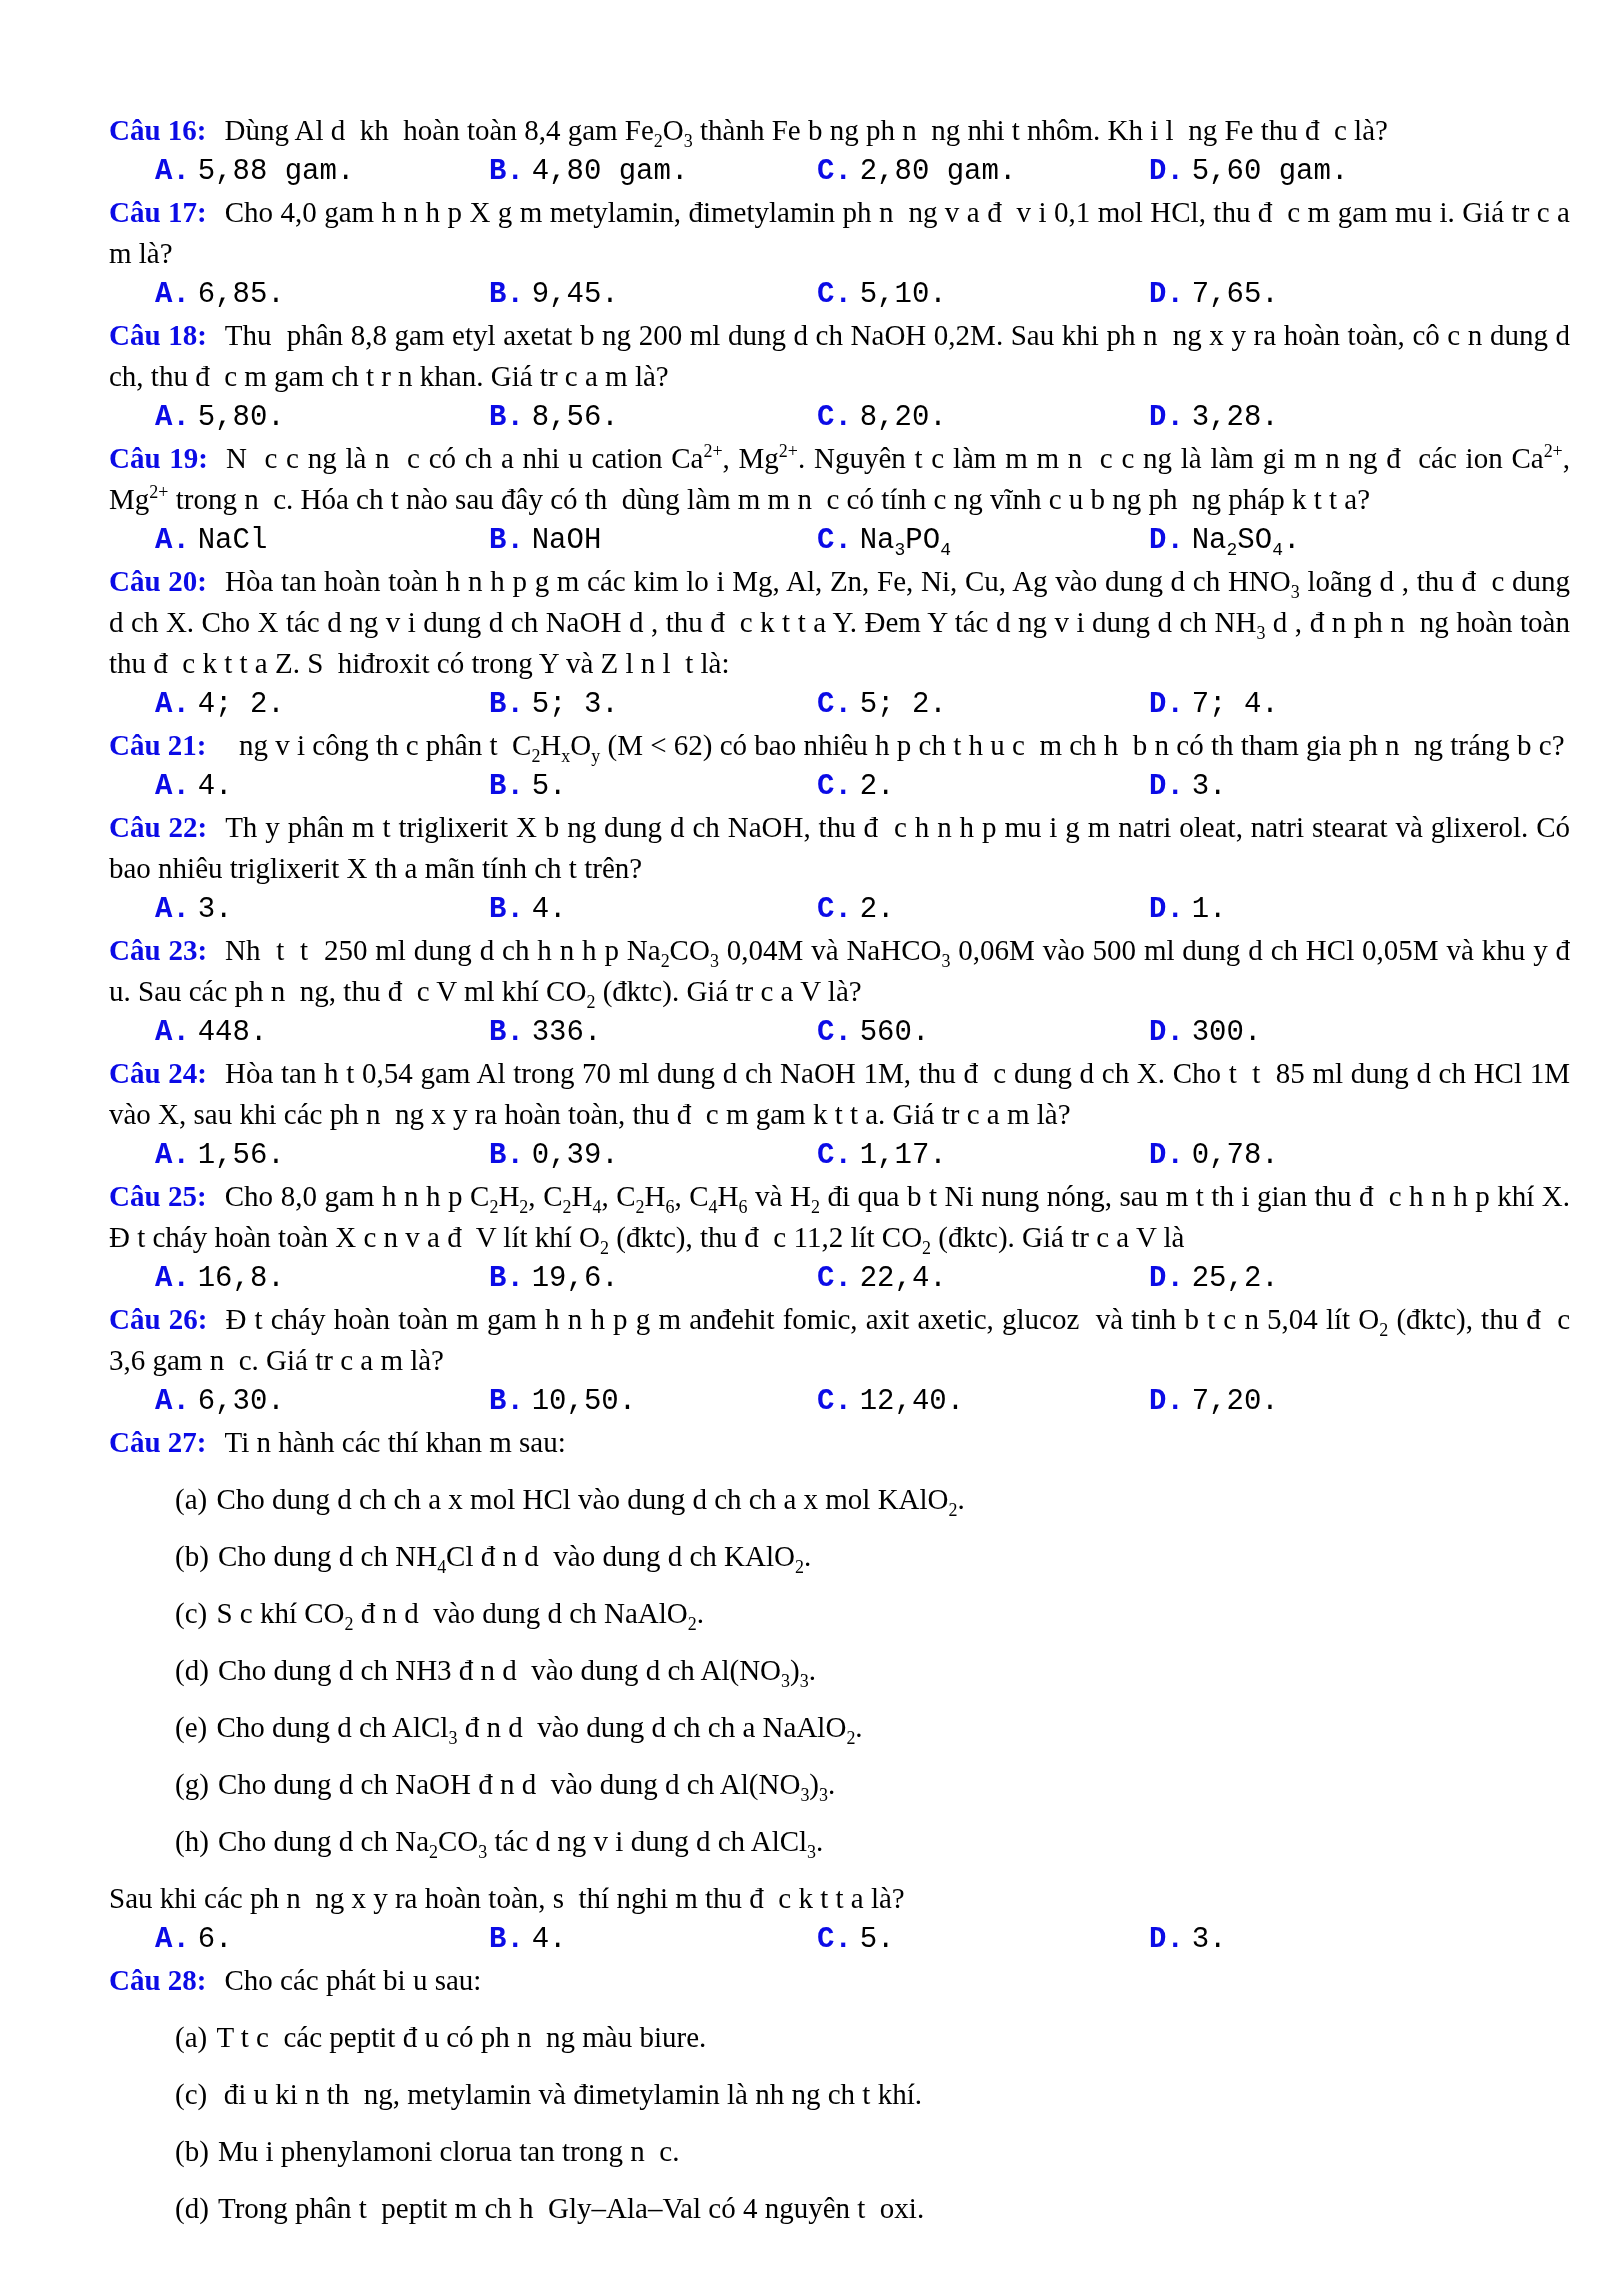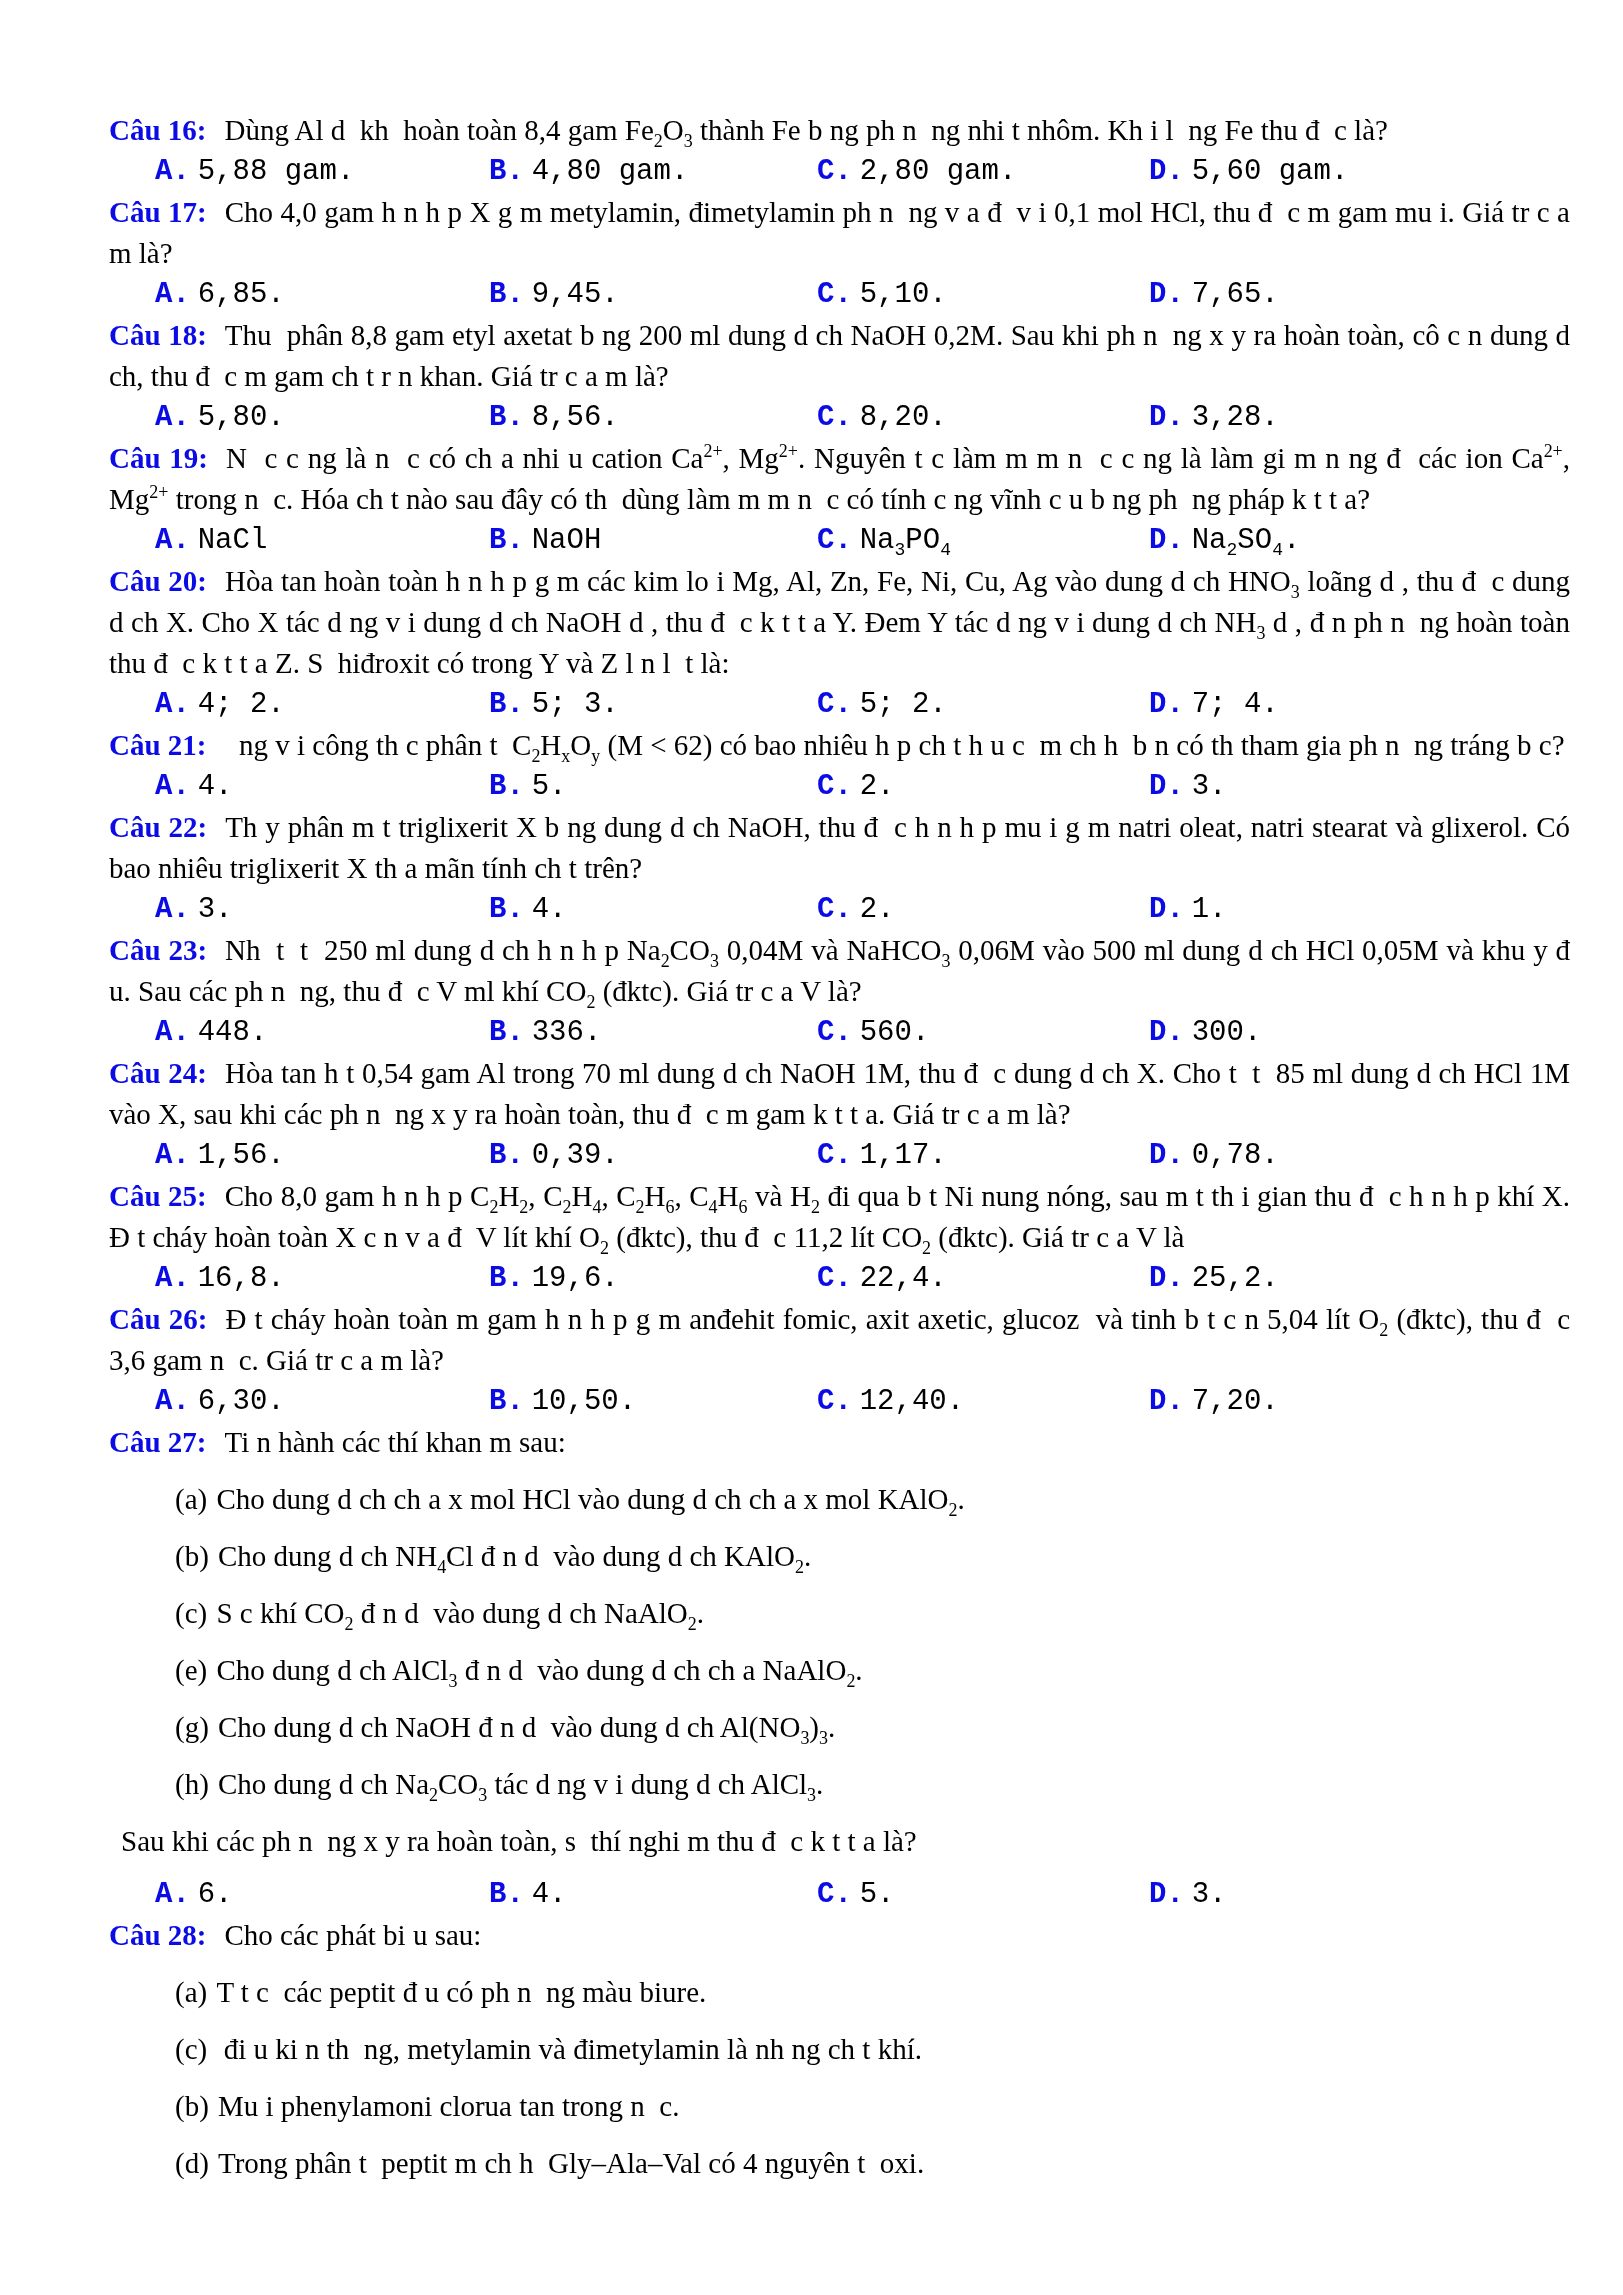--- a/index.html
+++ b/index.html
@@ -10,21 +10,21 @@
     overflow:hidden;
   }
   .doc{padding:110px 53px 0 109px;}
   .qtext{margin:0;text-align:justify;white-space:pre-wrap;}
   .qlabel{color:#0b0be6;font-weight:bold;margin-right:18px;}
   .opts{display:grid;grid-template-columns:334px 328px 332px auto;padding-left:46px;font-family:Liberation Mono, monospace;}
   .opt{white-space:pre-wrap;}
   .ol{color:#0b0be6;font-weight:bold;margin-right:7.9px;}
   .item{padding-left:50px;white-space:pre-wrap;margin:16px;}
   .itag{margin-right:9.2px;}
-  .closing{margin:12px;text-align:justify;white-space:pre-wrap;}
+  .closing{margin:0;text-align:justify;white-space:pre-wrap;}
   sub,sup{font-size:62%;line-height:0;}
 </style>
 </head>
 <body>
 
 <div class="doc">
 
   <div>
     <p class="qtext"><span class="qlabel">Câu 16:</span><span>Dùng Al d  kh  hoàn toàn 8,4 gam Fe<sub>2</sub>O<sub>3</sub> thành Fe b ng ph n  ng nhi t nhôm. Kh i l  ng Fe thu đ  c là?</span></p>
     <div class="opts">
@@ -134,20 +134,21 @@
       <div class="opt"><span class="ol">D.</span><span>7,20.</span></div>
     </div>
   </div>
 
   <div>
     <p class="qtext"><span class="qlabel">Câu 27:</span><span>Ti n hành các thí khan m sau:</span></p>
     <div>
       <p class="item"><span class="itag">(a)</span><span>Cho dung d ch ch a x mol HCl vào dung d ch ch a x mol KAlO<sub>2</sub>.</span></p>
       <p class="item"><span class="itag">(b)</span><span>Cho dung d ch NH<sub>4</sub>Cl đ n d  vào dung d ch KAlO<sub>2</sub>.</span></p>
       <p class="item"><span class="itag">(c)</span><span>S c khí CO<sub>2</sub> đ n d  vào dung d ch NaAlO<sub>2</sub>.</span></p>
+      <p class="item"><span class="itag">(d)</span><span>Cho dung d ch NH3 đ n d  vào dung d ch Al(NO<sub>3</sub>)<sub>3</sub>.</span></p>
       <p class="item"><span class="itag">(e)</span><span>Cho dung d ch AlCl<sub>3</sub> đ n d  vào dung d ch ch a NaAlO<sub>2</sub>.</span></p>
       <p class="item"><span class="itag">(g)</span><span>Cho dung d ch NaOH đ n d  vào dung d ch Al(NO<sub>3</sub>)<sub>3</sub>.</span></p>
       <p class="item"><span class="itag">(h)</span><span>Cho dung d ch Na<sub>2</sub>CO<sub>3</sub> tác d ng v i dung d ch AlCl<sub>3</sub>.</span></p>
     </div>
     <p class="closing">Sau khi các ph n  ng x y ra hoàn toàn, s  thí nghi m thu đ  c k t t a là?</p>
     <div class="opts">
       <div class="opt"><span class="ol">A.</span><span>6.</span></div>
       <div class="opt"><span class="ol">B.</span><span>4.</span></div>
       <div class="opt"><span class="ol">C.</span><span>5.</span></div>
       <div class="opt"><span class="ol">D.</span><span>3.</span></div>

